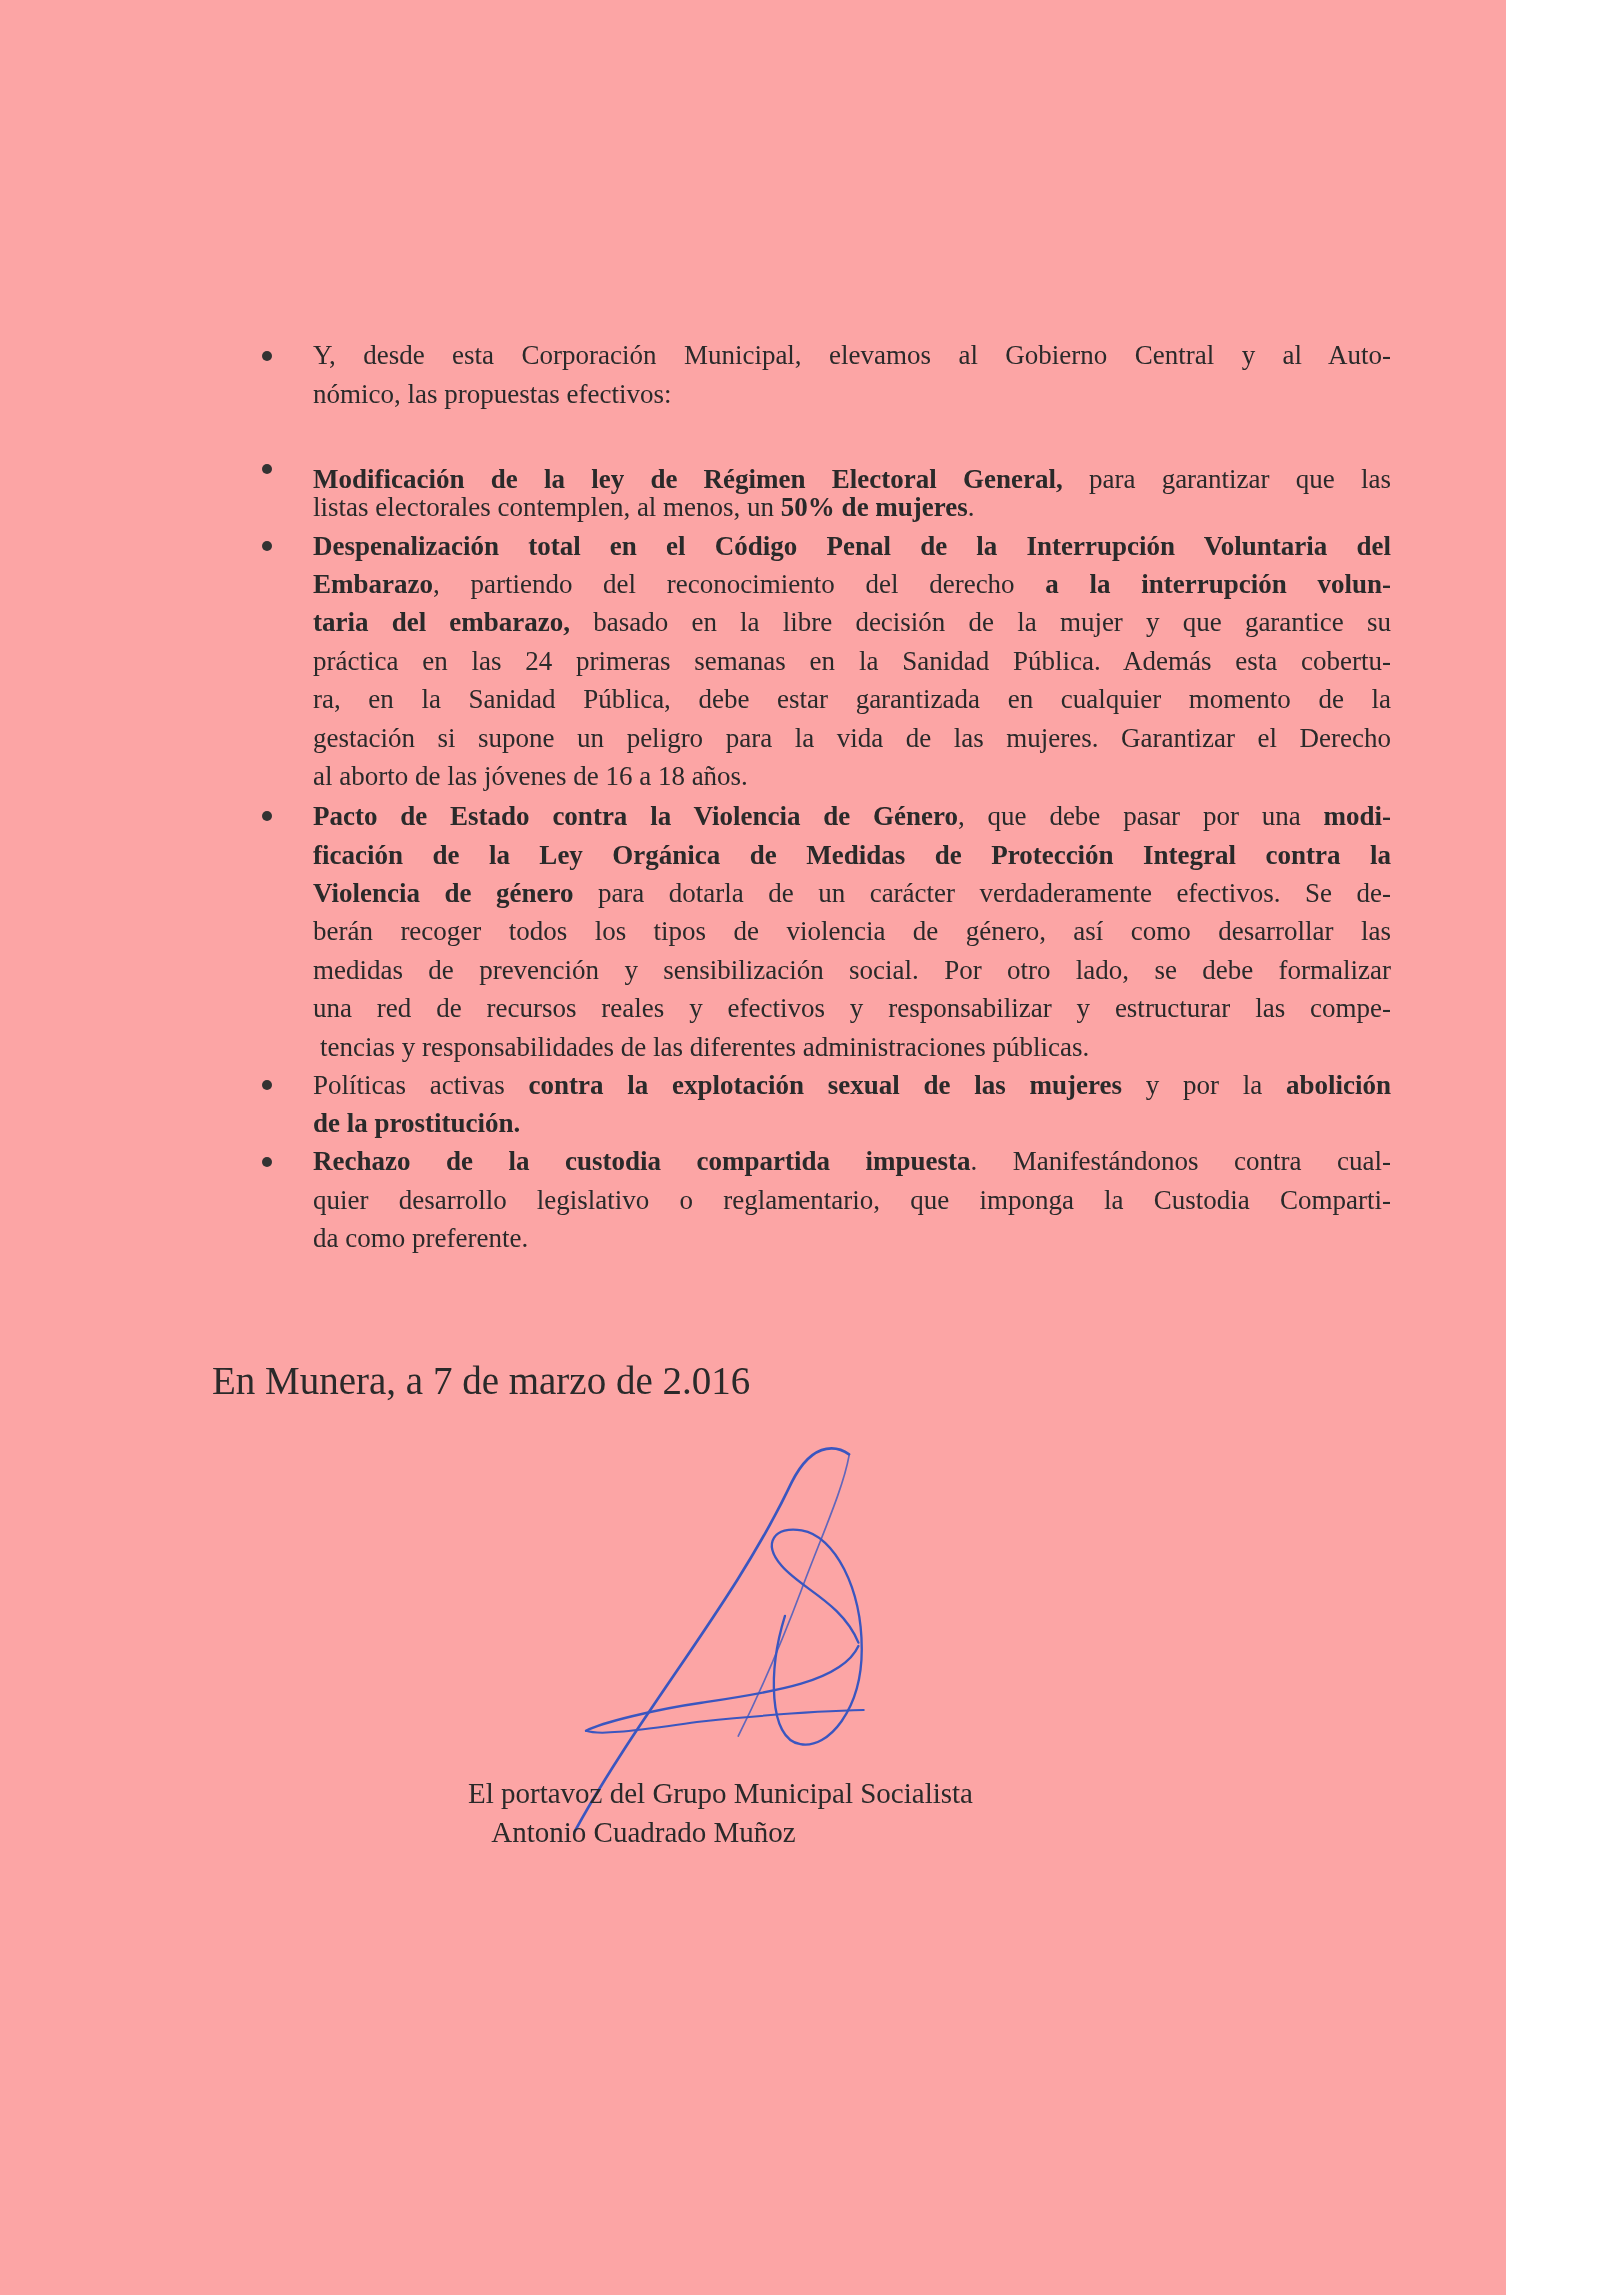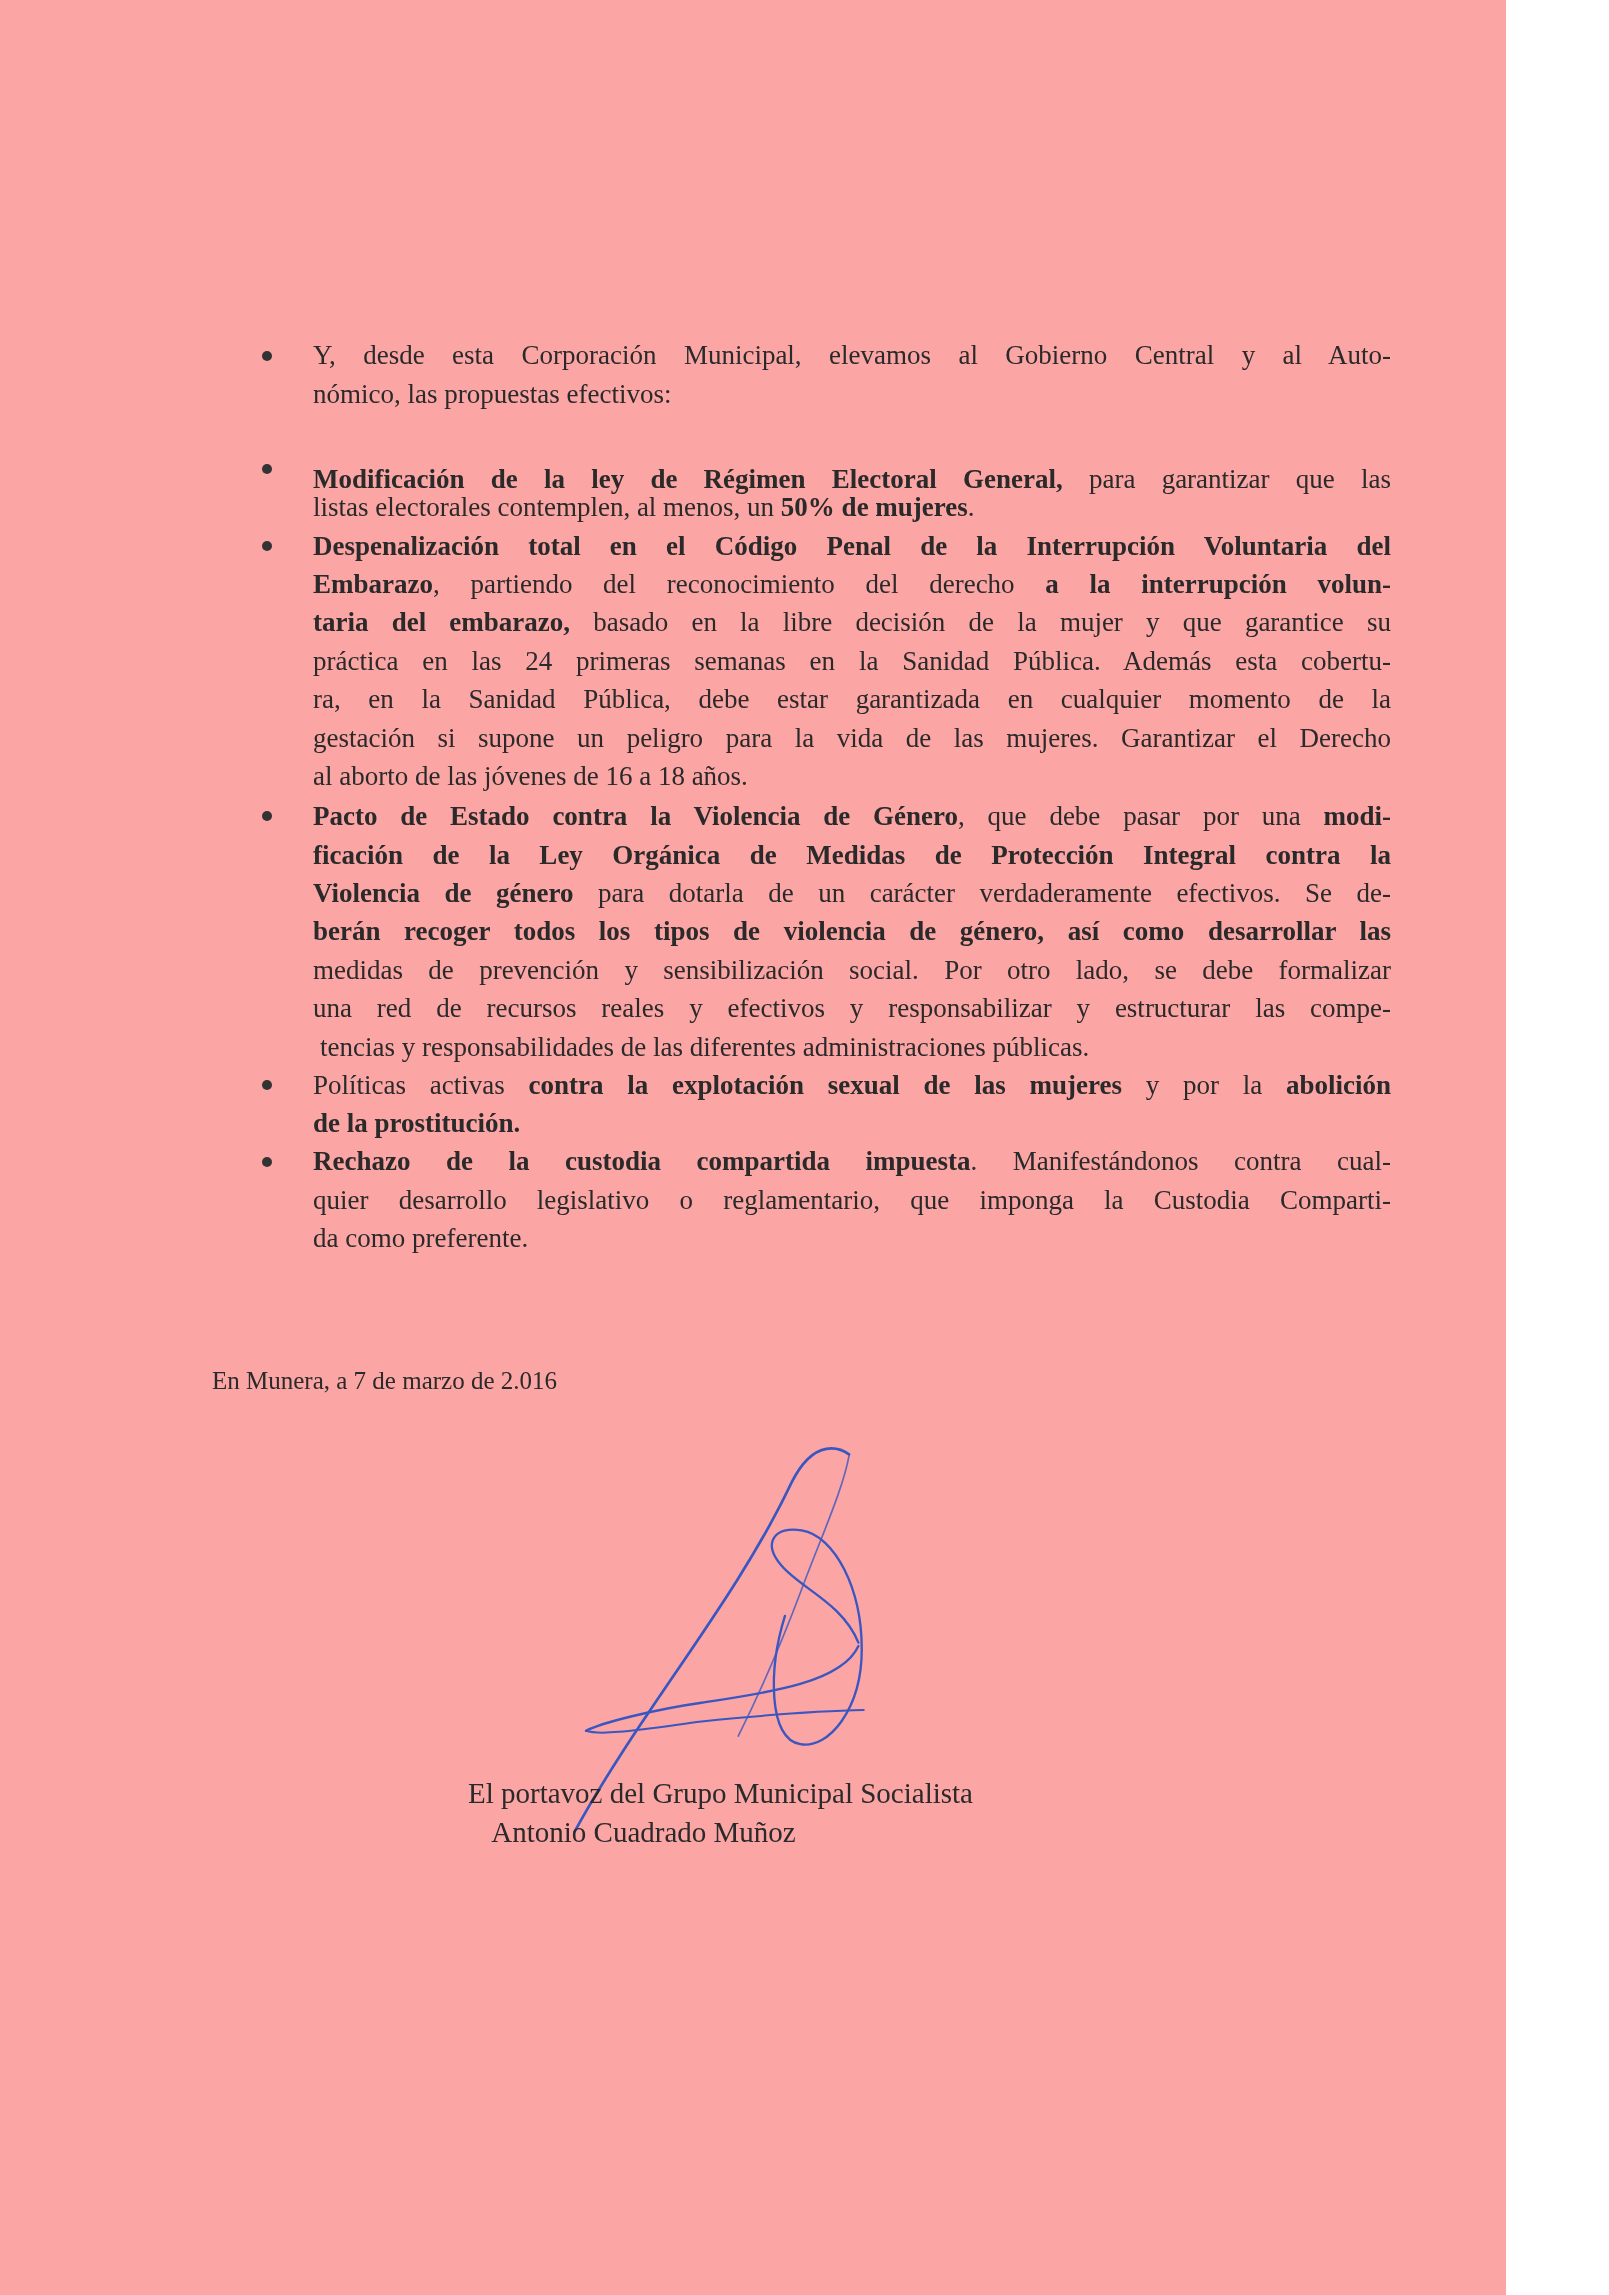--- a/index.html
+++ b/index.html
@@ -5,21 +5,21 @@
   html, body { margin: 0; padding: 0; background: #ffffff; }
   body { width: 1610px; height: 2295px; position: relative; overflow: hidden;
          font-family: "Liberation Serif", "DejaVu Serif", serif; color: #2a2a2a; }
   .page { position: absolute; left: 0; top: 0; width: 1506px; height: 2295px; background: #fca5a5; }
   .bullet { position: absolute; left: 0; top: 0; width: 1610px; }
   .dot { position: absolute; left: 262px; width: 10px; height: 10px; border-radius: 50%; background: #333; }
   .line { position: absolute; left: 313px; width: 1078px; font-size: 27px; line-height: 32px; height: 32px;
           white-space: nowrap; text-align: justify; text-align-last: justify; }
   .line.last { text-align-last: left; }
   .line b { font-weight: bold; }
-  .date { position: absolute; left: 212px; top: 1364px; font-size: 25px; line-height: 33px; white-space: nowrap; }
+  .date { position: absolute; left: 212px; top: 1364px; font-size: 39px; line-height: 33px; white-space: nowrap; }
   .sigblock { position: absolute; left: 468px; width: 351px; font-size: 29px; line-height: 33px; text-align: center; white-space: nowrap; }
   .signature { position: absolute; left: 0; top: 0; width: 1610px; height: 2295px; pointer-events: none; }
 </style>
 </head>
 <body style="color: rgb(42, 42, 42);">
 
 <div class="page">
 
   <div id="bullets">
       <div class="bullet">
@@ -40,21 +40,21 @@
         <div class="line" style="top: 645px;"><span>práctica en las 24 primeras semanas en la Sanidad Pública. Además esta cobertu-</span></div>
         <div class="line" style="top: 683px;"><span>ra, en la Sanidad Pública, debe estar garantizada en cualquier momento de la</span></div>
         <div class="line" style="top: 722px;"><span>gestación si supone un peligro para la vida de las mujeres. Garantizar el Derecho</span></div>
         <div class="line last" style="top: 760px;"><span>al aborto de las jóvenes de 16 a 18 años.</span></div>
       </div>
       <div class="bullet">
         <div class="dot" style="top: 811px;"></div>
         <div class="line" style="top: 800px;"><b>Pacto de Estado contra la Violencia de Género</b><span>, que debe pasar por una </span><b>modi-</b></div>
         <div class="line" style="top: 839px;"><b>ficación de la Ley Orgánica de Medidas de Protección Integral contra la</b></div>
         <div class="line" style="top: 877px;"><b>Violencia de género</b><span> para dotarla de un carácter verdaderamente efectivos. Se de-</span></div>
-        <div class="line" style="top: 915px; font-weight: bold;"><span>berán recoger todos los tipos de violencia de género, así como desarrollar las</span></div>
+        <div class="line" style="top: 915px;"><span>berán recoger todos los tipos de violencia de género, así como desarrollar las</span></div>
         <div class="line" style="top: 954px;"><span>medidas de prevención y sensibilización social. Por otro lado, se debe formalizar</span></div>
         <div class="line" style="top: 992px;"><span>una red de recursos reales y efectivos y responsabilizar y estructurar las compe-</span></div>
         <div class="line last" style="top: 1031px; margin-left: 7px;"><span>tencias y responsabilidades de las diferentes administraciones públicas.</span></div>
       </div>
       <div class="bullet">
         <div class="dot" style="top: 1080px;"></div>
         <div class="line" style="top: 1069px;"><span>Políticas activas </span><b>contra la explotación sexual de las mujeres</b><span> y por la </span><b>abolición</b></div>
         <div class="line last" style="top: 1107px;"><b>de la prostitución.</b></div>
       </div>
       <div class="bullet">

